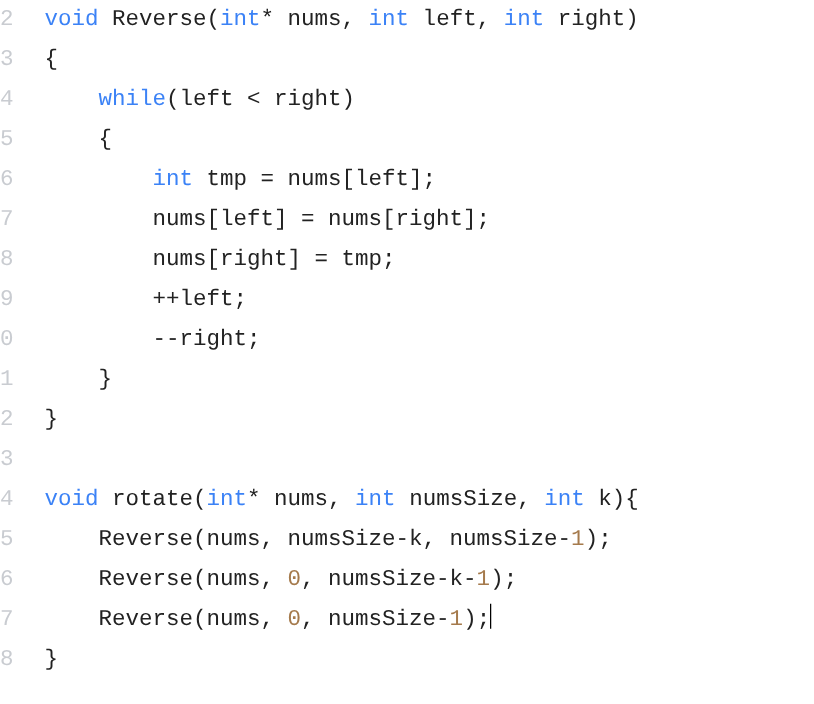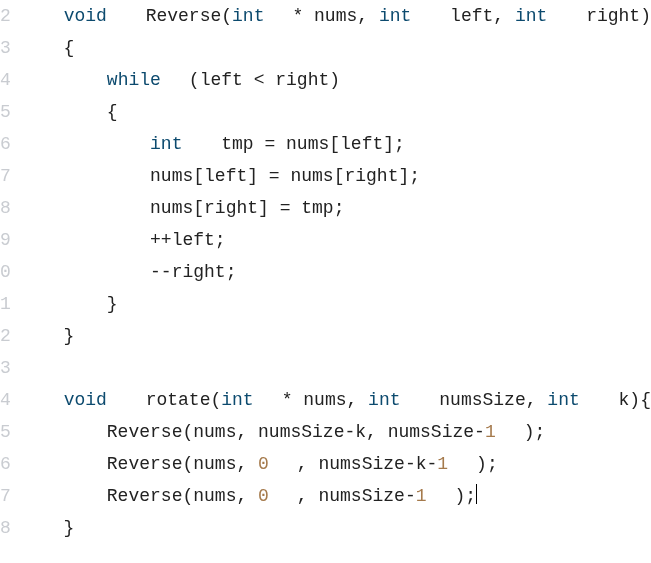--- a/index.html
+++ b/index.html
@@ -30,23 +30,23 @@
   .code {
     flex: 1 1 auto;
     padding-left: 8px;
     white-space: pre;
     color: #222;
   }
   .code .line {
     height: 32px;
     display: block;
   }
-  .kw   { color: #0c4a6e; margin-top: 19px; }     
+  .kw   { color: #3b82f6; margin-top: 19px; }     
   .num  { color: #a57a4c; }
-  .txt  { color: #222; margin-left: 28px; }
+  .txt  { color: #222; }
   .cursor {
     display: inline-block;
     width: 0;
     height: 1.1em;
     border-left: 1.5px solid #000;
     vertical-align: -3px;
   }
 </style>
 </head>
 <body>

